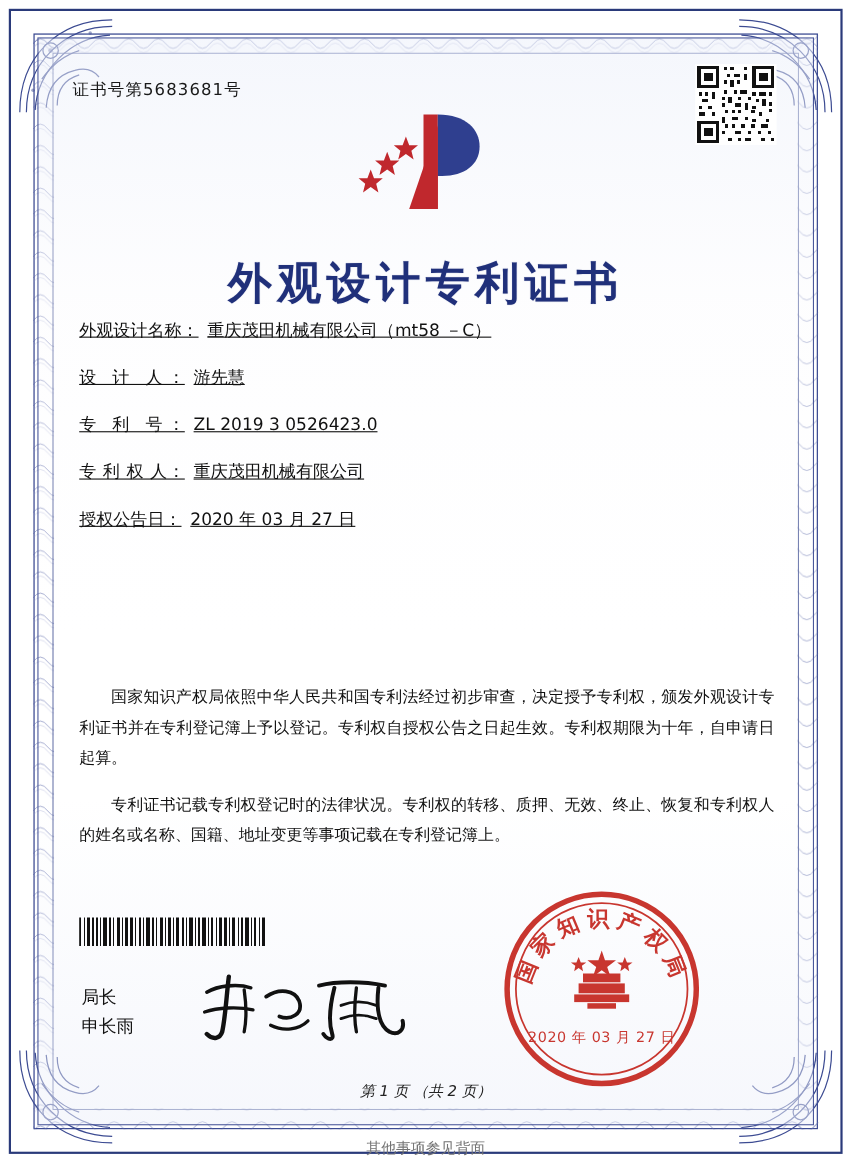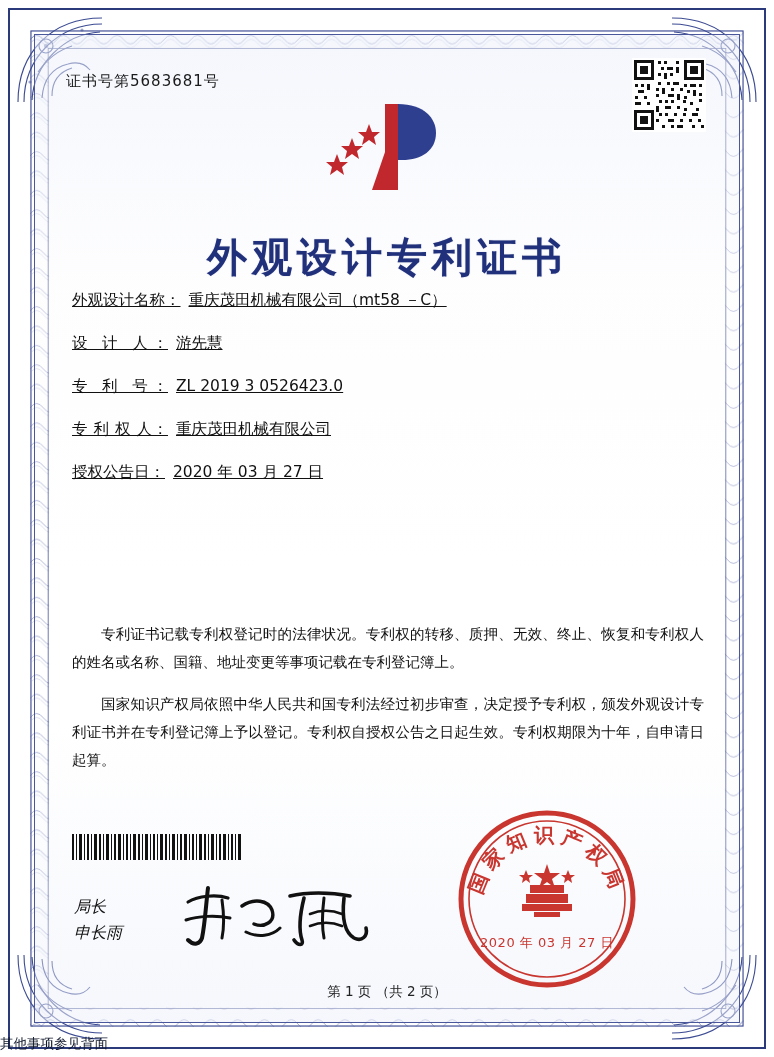--- a/index.html
+++ b/index.html
@@ -181,21 +181,20 @@
   .barcode svg { width: 100%; height: 100%; display: block; }
 
   .director {
     position: absolute;
     left: 30px;
     top: 850px;
     font-size: 16px;
     line-height: 26px;
     color: #111;
     font-family: "DejaVu Sans", "Liberation Sans", sans-serif;
-    font-style: italic;
   }
 
   .signature {
     position: absolute;
     left: 128px;
     top: 836px;
     width: 220px;
     height: 70px;
   }
   .signature svg { width: 100%; height: 100%; display: block; }
@@ -223,30 +222,31 @@
 
   .page-no {
     position: absolute;
     left: 0;
     right: 0;
     bottom: 12px;
     text-align: center;
     font-size: 13.5px;
     color: #222;
     font-family: "DejaVu Sans", "Liberation Sans", sans-serif;
+    font-style: italic;
   }
 
   .footer-note {
     position: absolute;
     left: 0;
     right: 0;
     bottom: 4px;
-    text-align: left;
+    text-align: center;
     font-size: 13.5px;
-    color: #0f172a;
+    color: #737373;
     font-family: "DejaVu Sans", "Liberation Sans", sans-serif;
   }
 </style>
 </head>
 <body>
 
 <div class="page">
 
   <div class="border-outer"></div>
 
@@ -454,22 +454,22 @@
 
 
       <div class="field-row two-col">
         <span class="field-label">授权公告日：</span>
         <span class="field-value">2020 年 03 月 27 日</span>
       </div>
 
     </div>
 
     <div class="paragraphs">
+      <p>国家知识产权局依照中华人民共和国专利法经过初步审查，决定授予专利权，颁发外观设计专利证书并在专利登记簿上予以登记。专利权自授权公告之日起生效。专利权期限为十年，自申请日起算。</p>
       <p>专利证书记载专利权登记时的法律状况。专利权的转移、质押、无效、终止、恢复和专利权人的姓名或名称、国籍、地址变更等事项记载在专利登记簿上。</p>
-      <p>国家知识产权局依照中华人民共和国专利法经过初步审查，决定授予专利权，颁发外观设计专利证书并在专利登记簿上予以登记。专利权自授权公告之日起生效。专利权期限为十年，自申请日起算。</p>
     </div>
 
     <div class="barcode">
       <svg viewBox="0 0 170 26" xmlns="http://www.w3.org/2000/svg" shape-rendering="crispEdges">
         <g fill="#111">
           <rect x="0" y="0" width="2" height="26"></rect>
             <rect x="4" y="0" width="1" height="26"></rect>
           <rect x="7" y="0" width="3" height="26"></rect>
             <rect x="12" y="0" width="1" height="26"></rect>
           <rect x="15" y="0" width="2" height="26"></rect>

